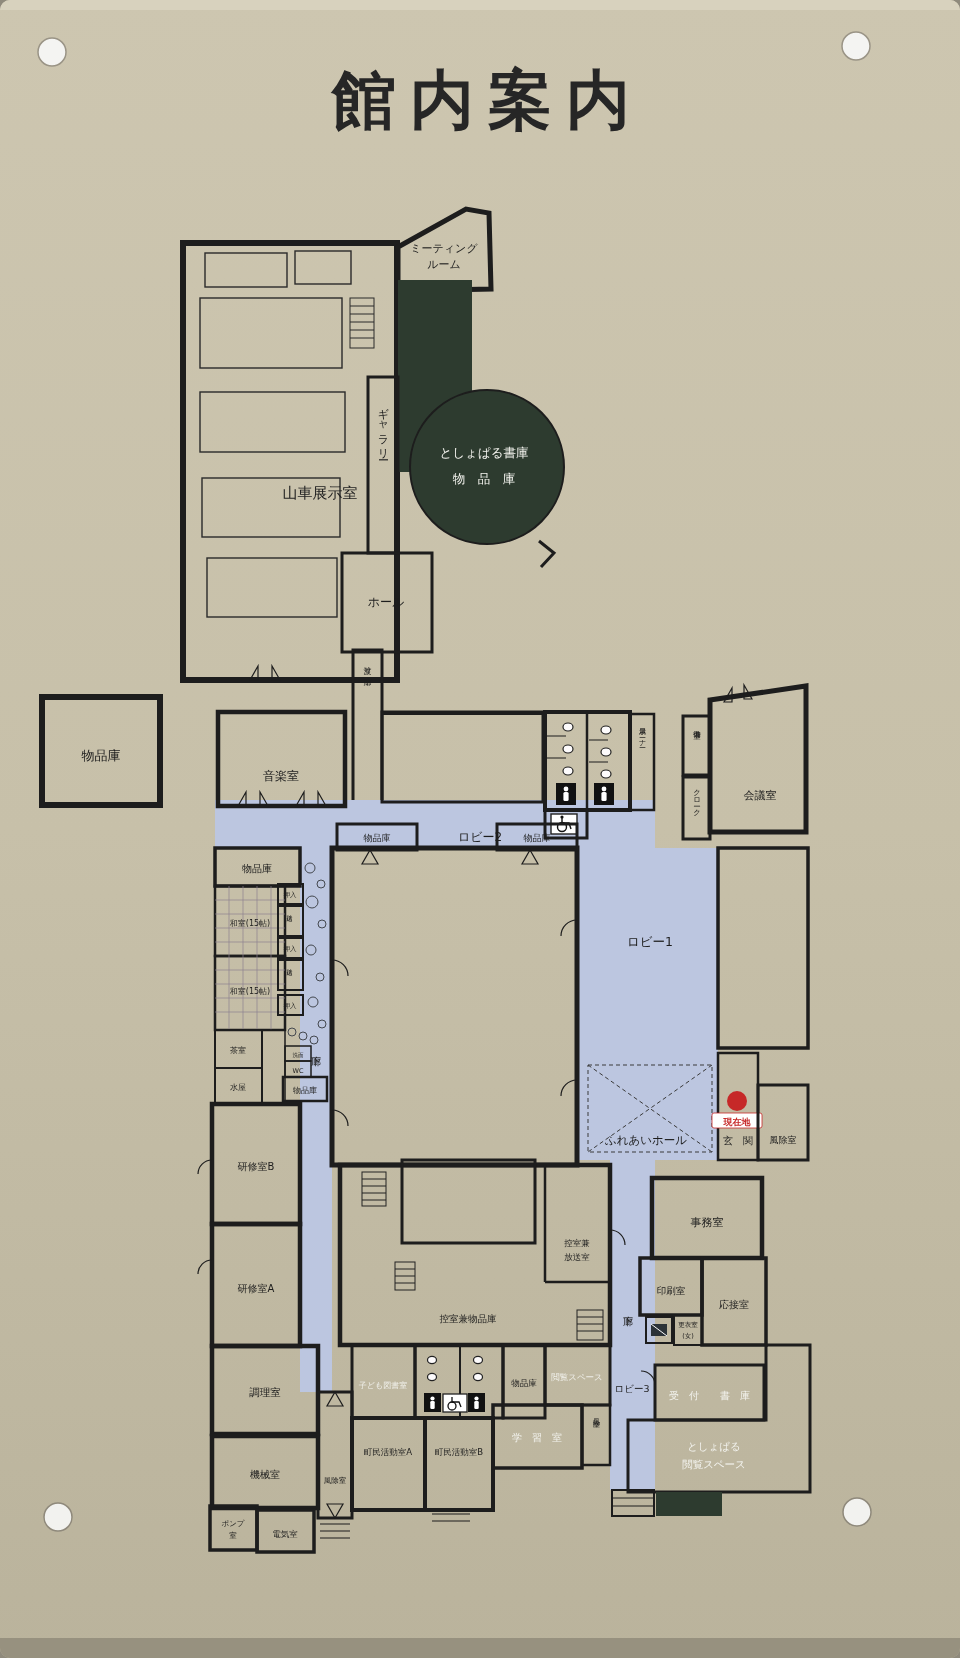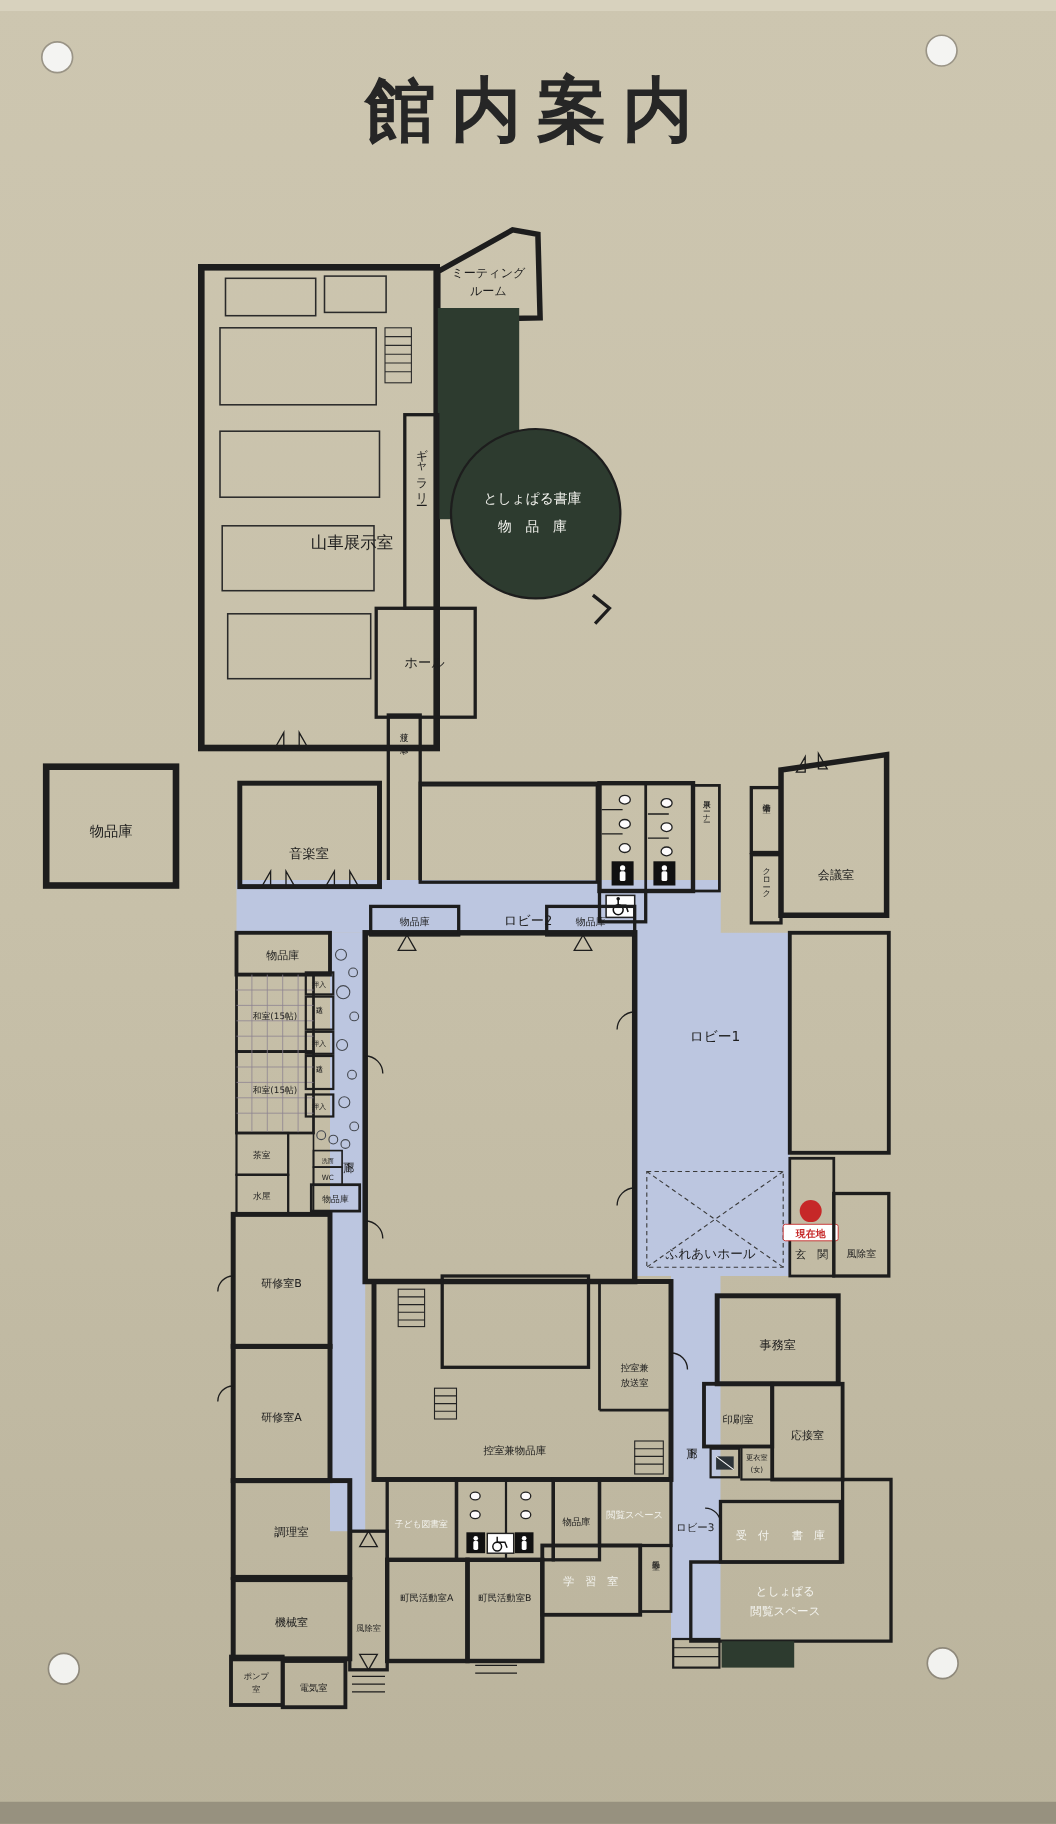--- a/index.html
+++ b/index.html
@@ -1,17 +1,17 @@
 <!DOCTYPE html>
 <html><head>
 <meta charset="utf-8">
 <style>
   html,body{margin:0;padding:0;background:#8f8a7c;}
   .board-wrap{width:960px;height:1658px;position:relative;overflow:hidden;
-    font-family:"DejaVu Sans",sans-serif;}
+    font-family:"DejaVu Sans",sans-serif;border-radius:10px;}
   svg{display:block;}
   text{font-family:"DejaVu Sans",sans-serif;fill:#1d1d1d;}
   .ttl{font-weight:bold;fill:#262626;letter-spacing:14px;}
   .wht{fill:#f3f3ee;}
   .red{fill:#c62828;font-weight:bold;}
   .v{writing-mode:vertical-rl;text-orientation:upright;letter-spacing:1px;}
   .thin{stroke:#8d8290;stroke-width:0.7;}
   .wall{stroke:#1d1d1d;fill:none;}
   .dash{stroke:#3a3a3a;stroke-width:1;stroke-dasharray:4 3;fill:none;}
 </style>

